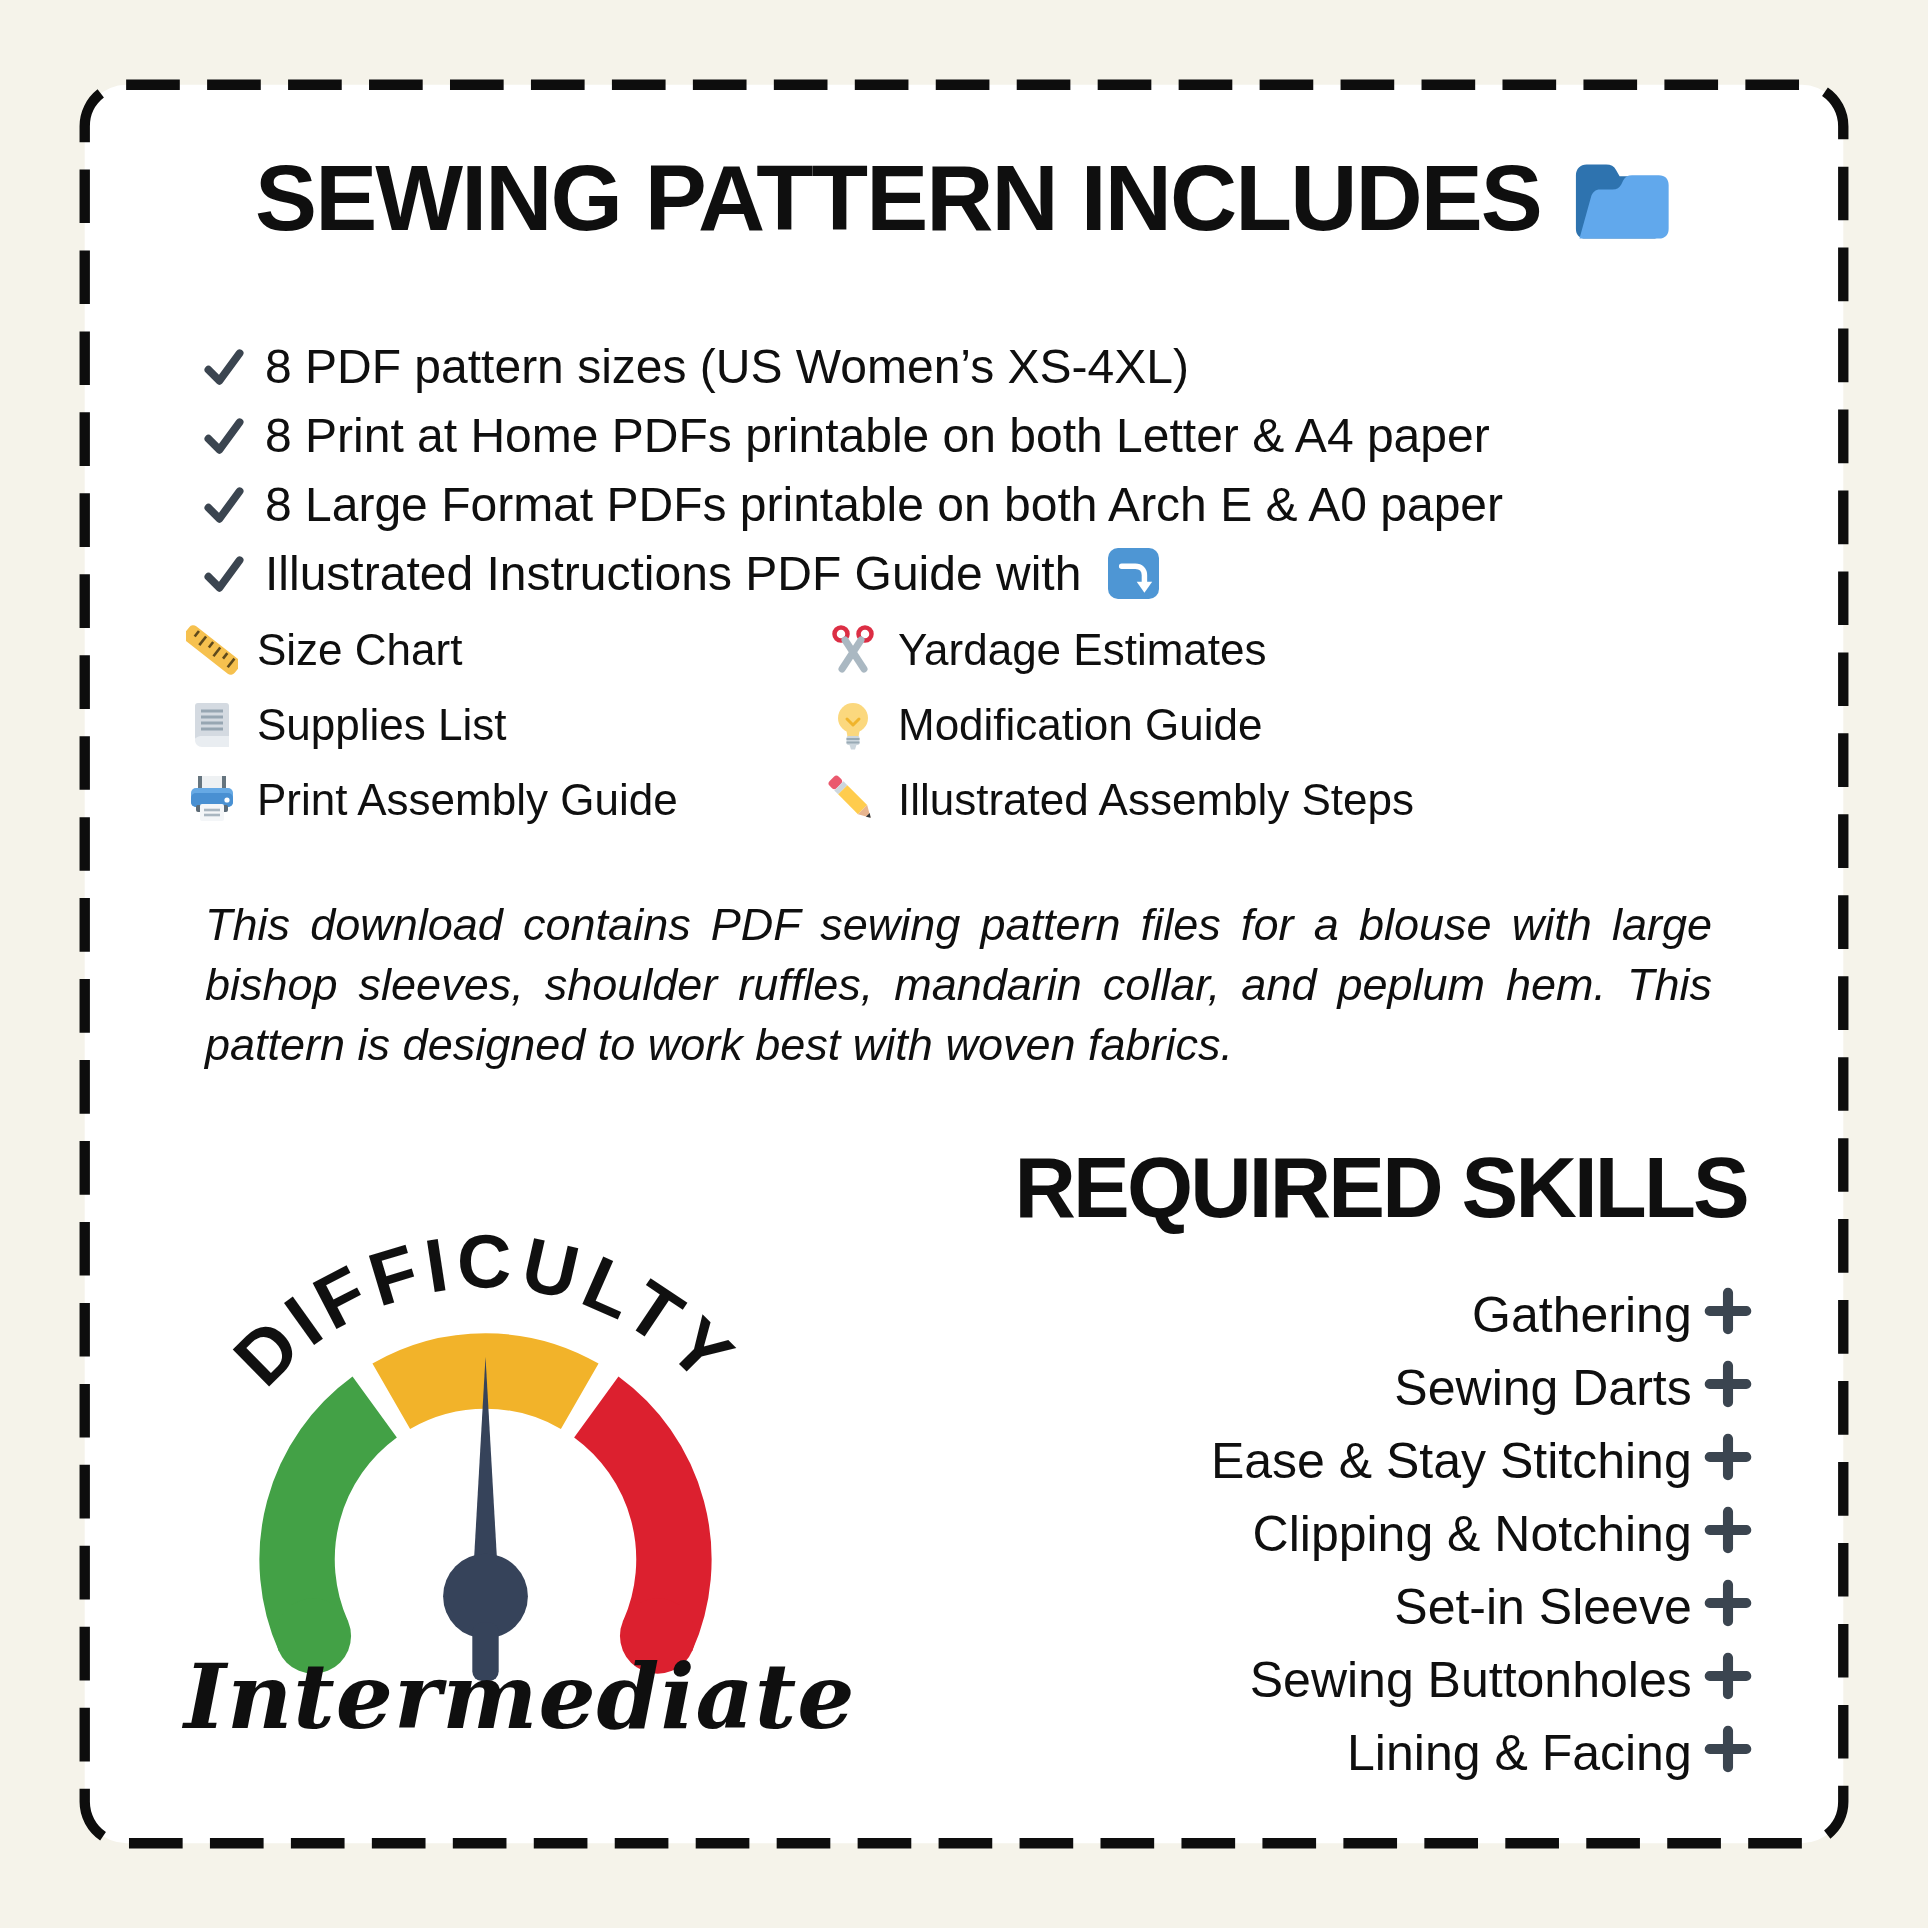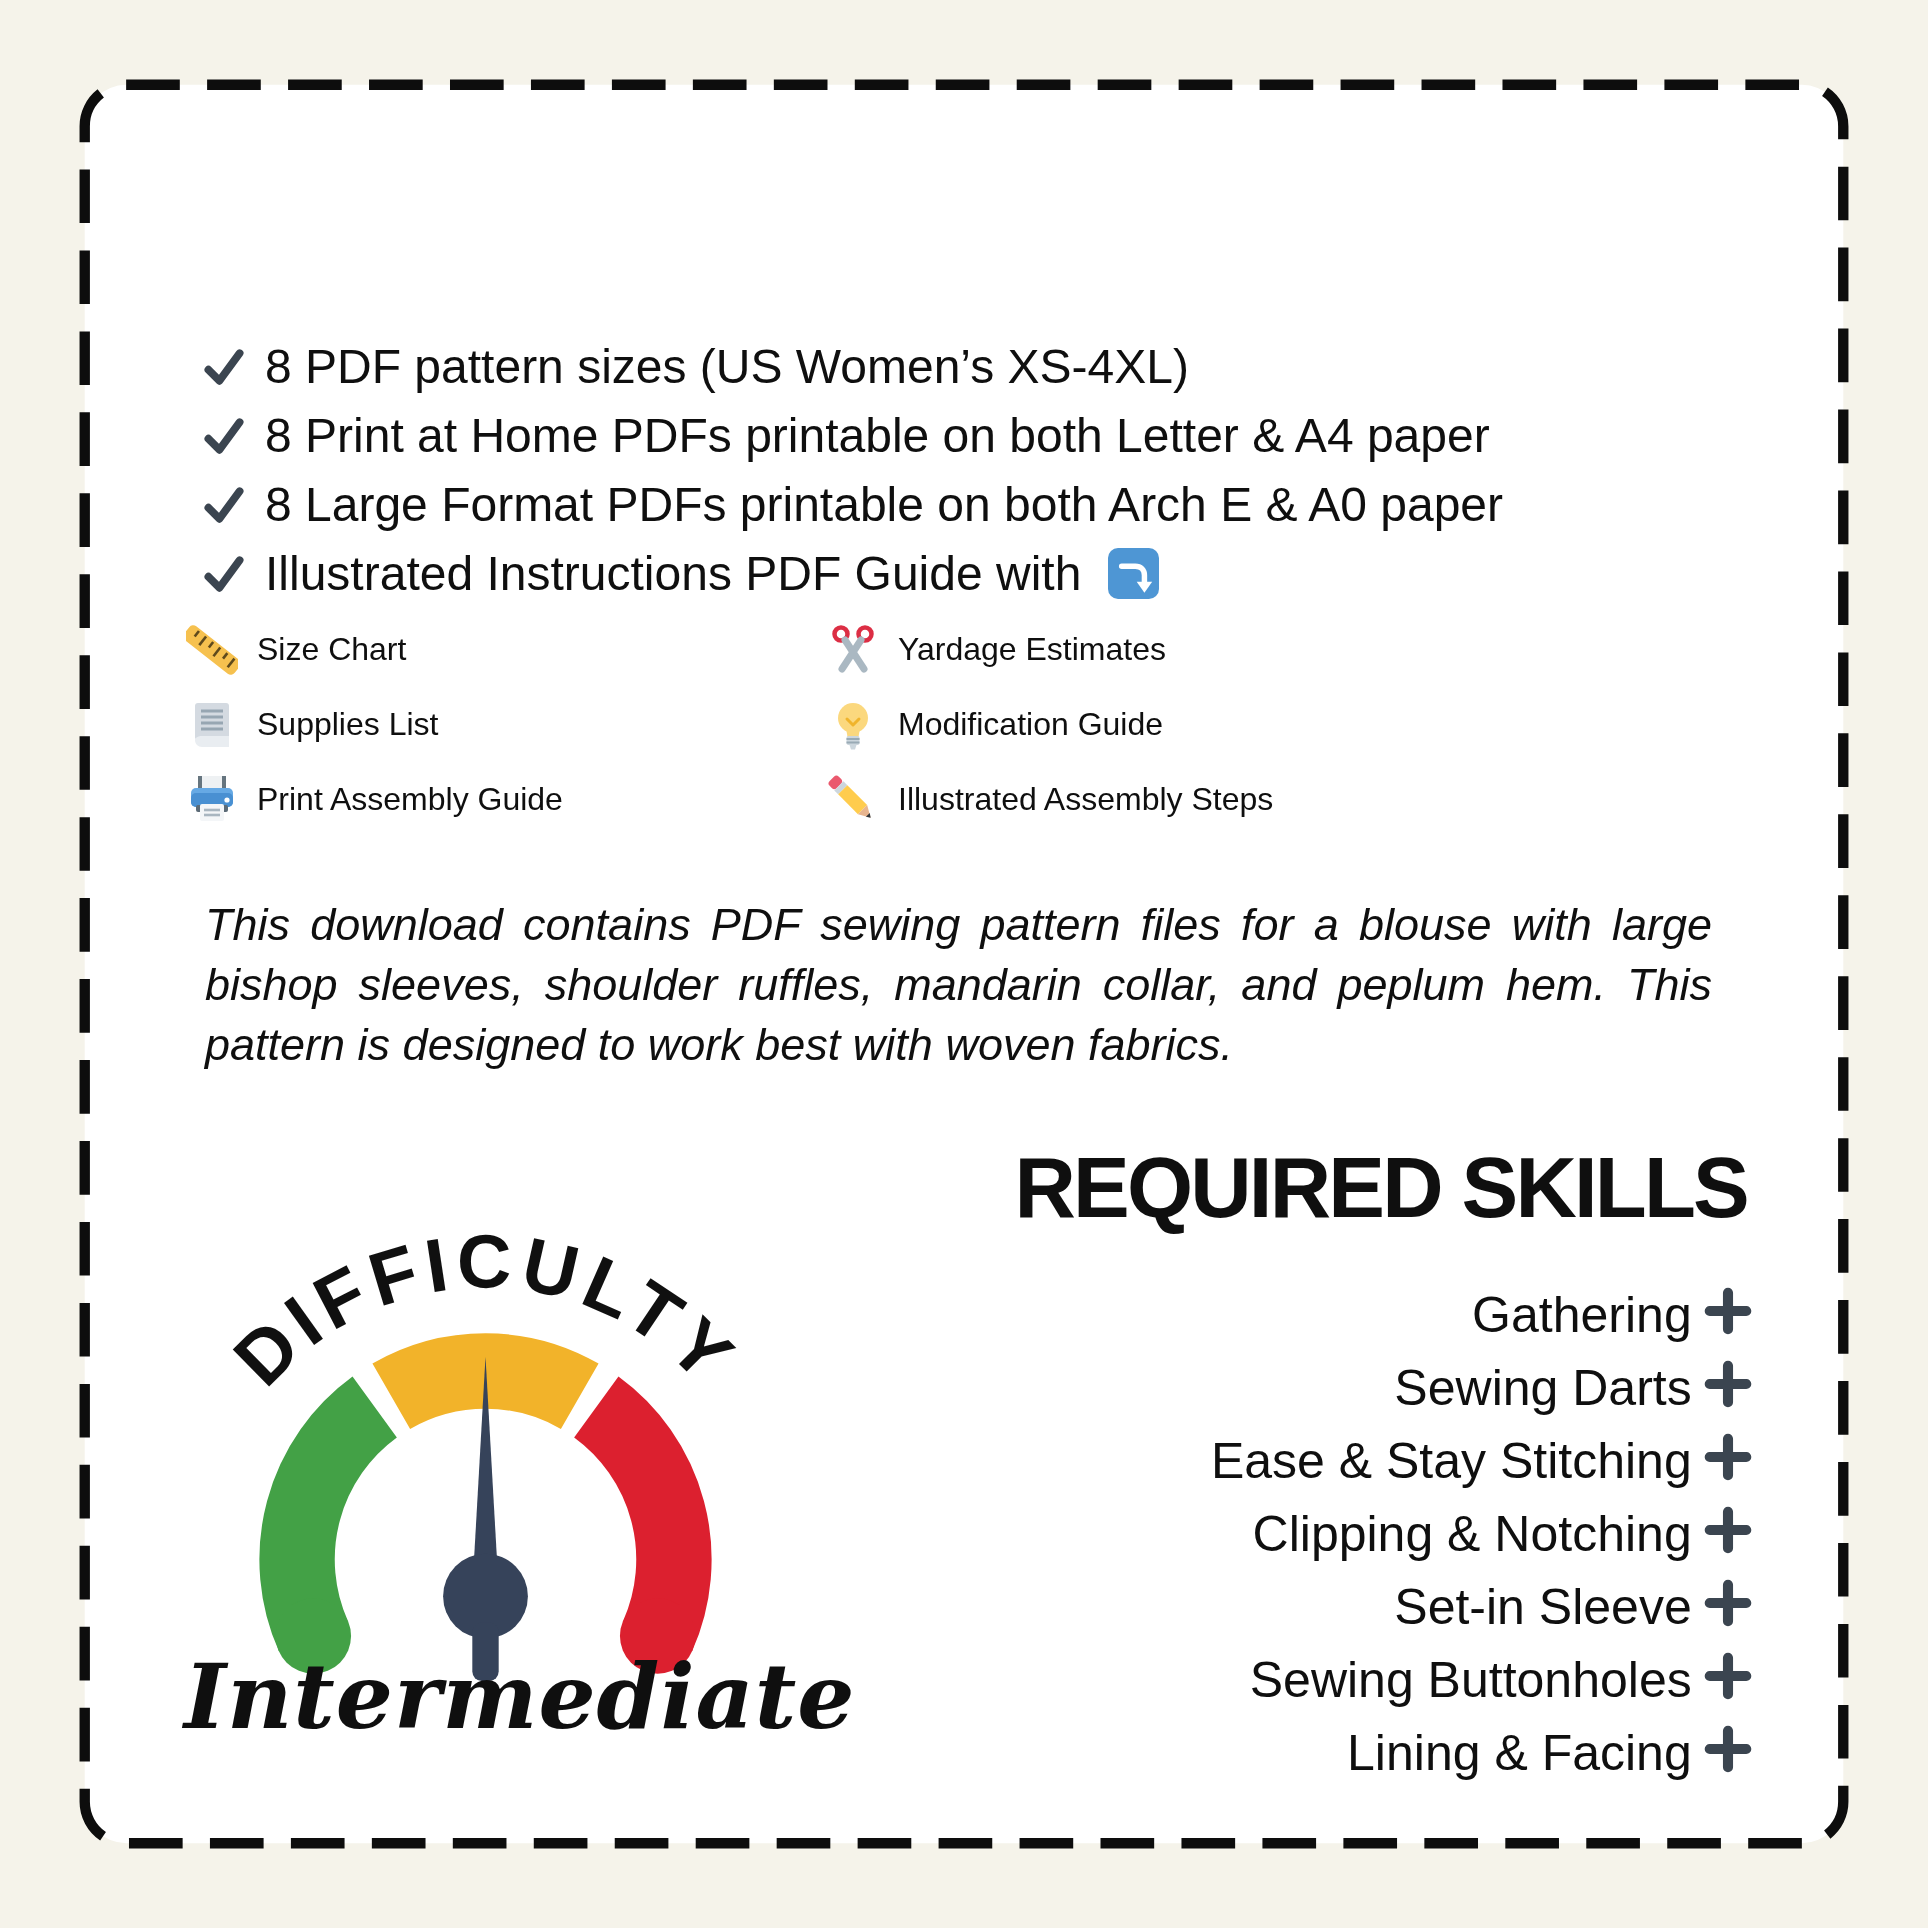--- a/index.html
+++ b/index.html
@@ -22,21 +22,21 @@
   .checklist li{display:flex;align-items:center;gap:19px;height:69px;
     font-size:48px;font-weight:500;white-space:nowrap}
   .check-icon{width:44px;height:44px;flex:none}
   .arrow-badge{width:51px;height:51px;margin-left:7.5px;flex:none}
 
   
   .feature-col{position:absolute;top:612px;list-style:none;margin:0;padding:0}
   .feature-col.left{left:186px}
   .feature-col.right{left:827px}
   .feature-col li{display:flex;align-items:center;gap:19px;height:75px;
-    font-size:32px;font-weight:500;white-space:nowrap}
+    font-size:44px;font-weight:500;white-space:nowrap}
   .f-icon{width:52px;height:52px;flex:none}
 
   
   .description{position:absolute;left:193px;top:883px;width:1507px;margin:12px;
     font-size:45px;line-height:60px;font-style:italic;font-weight:400;
     text-align:justify}
 
   
   .skills-title{position:absolute;right:181px;top:1139px;margin:0;
     font-size:85px;font-weight:700;letter-spacing:-2.8px;white-space:nowrap}
@@ -54,20 +54,27 @@
 </style>
 </head>
 <body>
 
 <svg class="card-border" width="1928" height="1928" viewBox="0 0 2048 2048">
   <rect x="90" y="90" width="1868" height="1868" rx="44" fill="#FFFFFF" stroke="#0D0D0D" stroke-width="11" stroke-dasharray="57 29"></rect>
 </svg>
 
 <div class="content">
 
+  <header class="title-row">
+    <h1 class="page-title">SEWING PATTERN INCLUDES</h1>
+    <svg class="folder-icon" viewBox="0 0 120 104">
+      <path d="M10 22 c0-7 5-12 12-12 h22 c5 0 9 2 11 6 l4 7 h37 c7 0 11 4 11 11 v48 c0 7-4 11-11 11 H21 c-7 0-11-4-11-11 z" fill="#2E73AF"></path>
+      <path d="M14 93 L27 46 c1.5-5 5-8 10-8 h14 c5 0 8-2 10-6 l2-4 c2-4 5-6 10-6 h30 c7 0 11 4 11 11 v49 c0 7-4 11-11 11 z" fill="#61A8EC"></path>
+    </svg>
+  </header>
 
   <ul class="checklist">
     <li>
       <svg class="check-icon" viewBox="0 0 48 48">
         <path d="M7 27 L19 39 L41 9" fill="none" stroke="#3B4550" stroke-width="8.5" stroke-linecap="round" stroke-linejoin="round"></path>
       </svg>
       <span>8 PDF pattern sizes (US Women’s XS-4XL)</span>
     </li>
     <li>
       <svg class="check-icon" viewBox="0 0 48 48">

